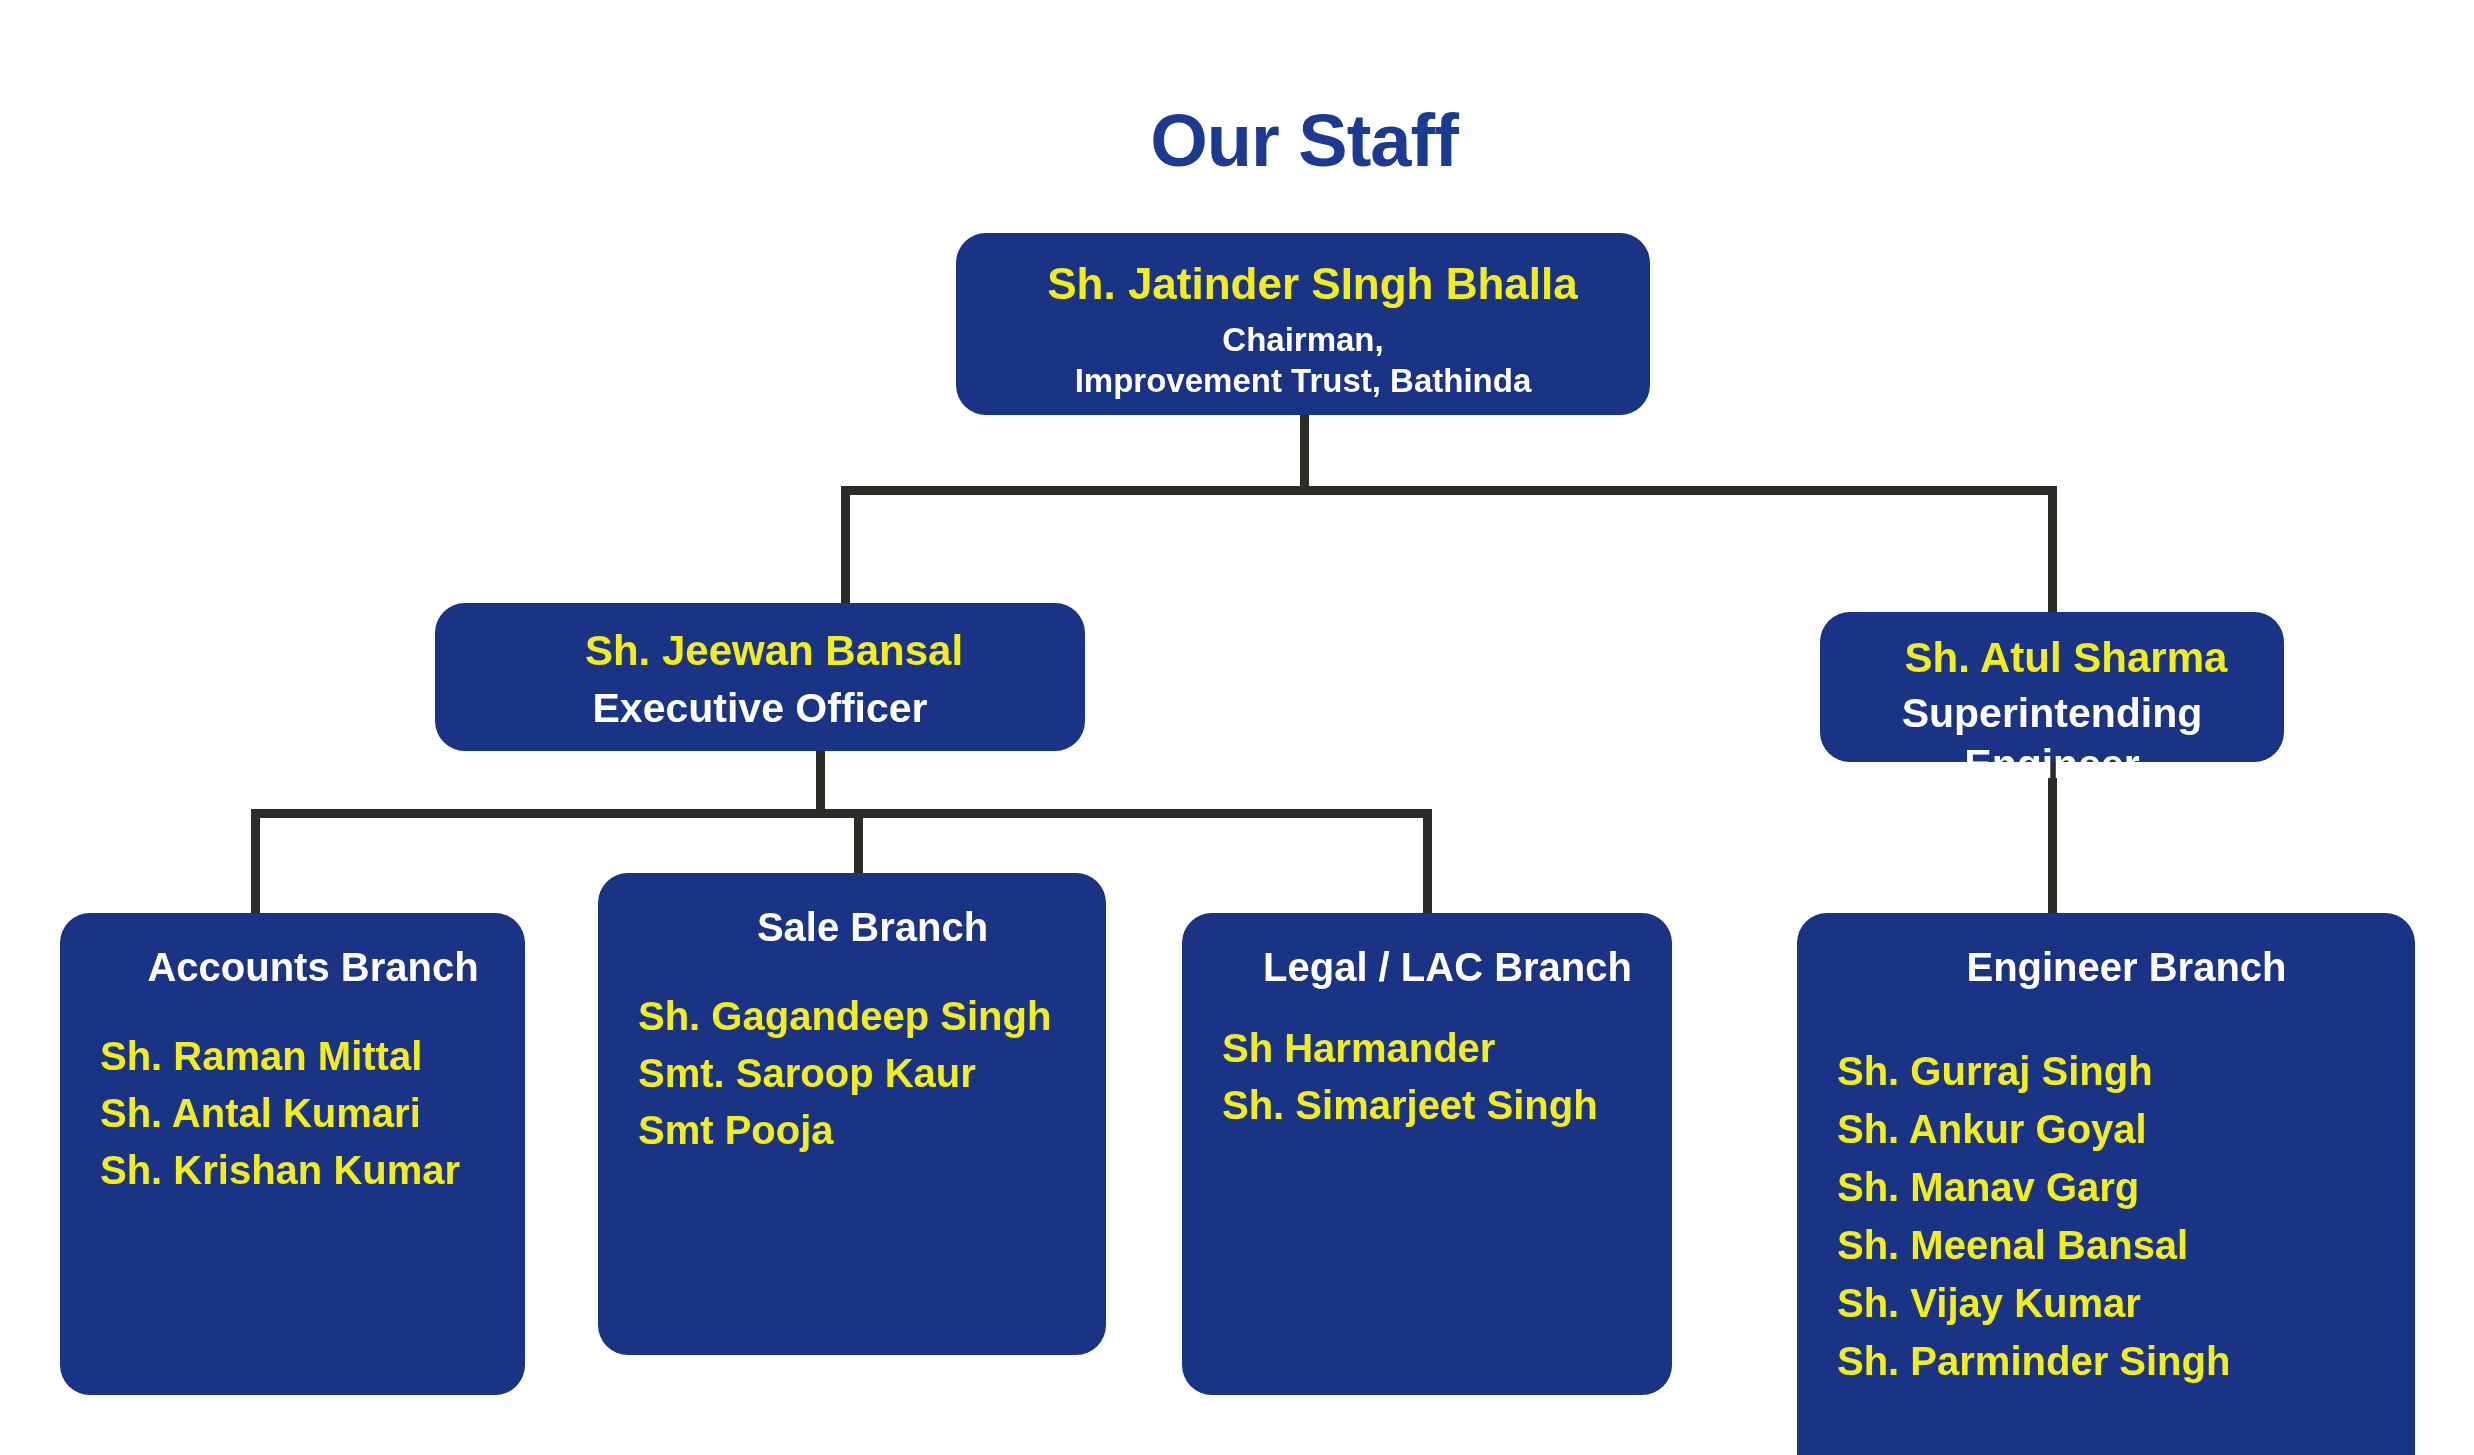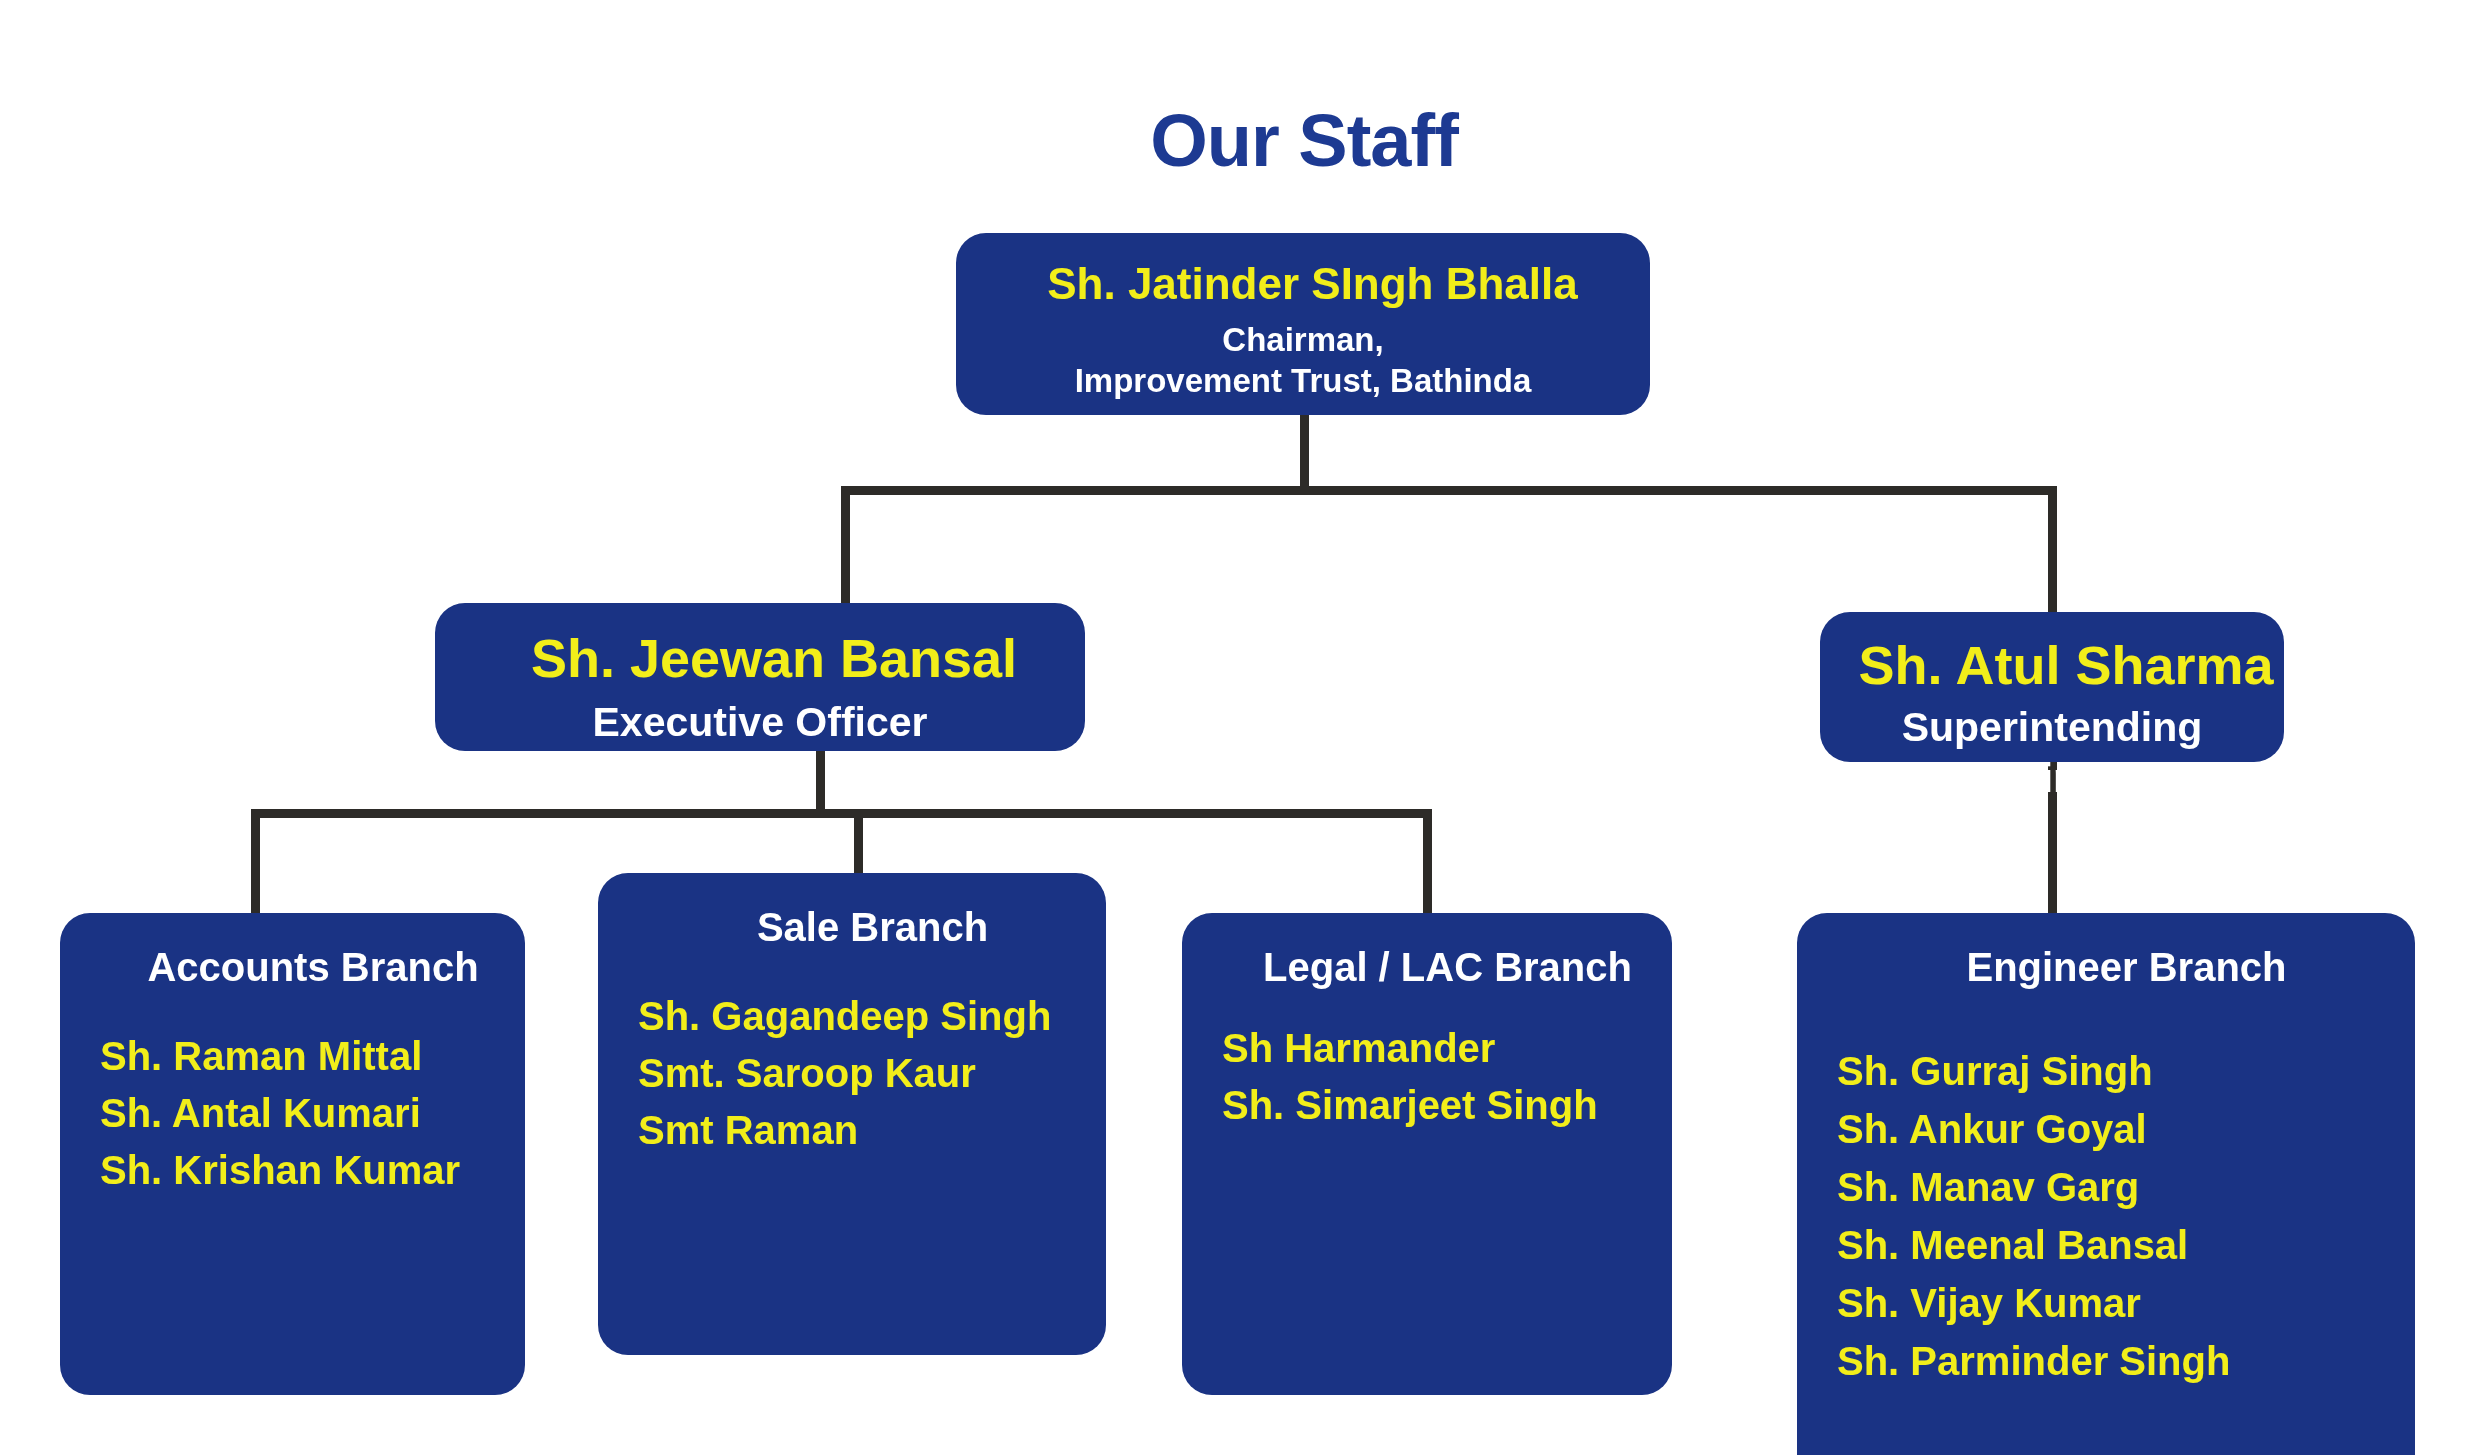--- a/index.html
+++ b/index.html
@@ -47,21 +47,21 @@
     font-size: 44px;
     line-height: 1.15;
   }
   .person-role {
     color: #ffffff;
     font-size: 33px;
     line-height: 1.24;
     margin-top: 10px;
   }
   .box.chairman .person-name { margin-top: 26px; padding-left: 19px; }
-  .box.lvl2 .person-name { font-size: 54px; margin-top: 24px; padding-left: 28px; }
+  .box.lvl2 .person-name { font-size: 42px; margin-top: 24px; padding-left: 28px; }
   .box.lvl2 .person-role { font-size: 41px; margin-top: 8px; }
   .box.lvl2.atul .person-name { margin-top: 22px; }
   .box.lvl2.atul .person-role { margin-top: 6px; }
   .branch-title {
     color: #ffffff;
     font-size: 40px;
     margin-top: 32px;
     text-align: center;
     padding-left: 41px;
   }
@@ -119,21 +119,21 @@
       <li>Sh. Antal Kumari</li>
       <li>Sh. Krishan Kumar</li>
     </ul>
   </div>
 
   <div class="box branch sale" style="left:598px; top:873px; width:508px; height:482px;">
     <div class="branch-title">Sale Branch</div>
     <ul class="member-list">
       <li>Sh. Gagandeep Singh</li>
       <li>Smt. Saroop Kaur</li>
-      <li>Smt Raman</li>
+      <li>Smt Pooja</li>
     </ul>
   </div>
 
   <div class="box branch legal" style="left:1182px; top:913px; width:490px; height:482px;">
     <div class="branch-title">Legal / LAC Branch</div>
     <ul class="member-list" style="margin-top:30px;">
       <li>Sh Harmander</li>
       <li>Sh. Simarjeet Singh</li>
     </ul>
   </div>

